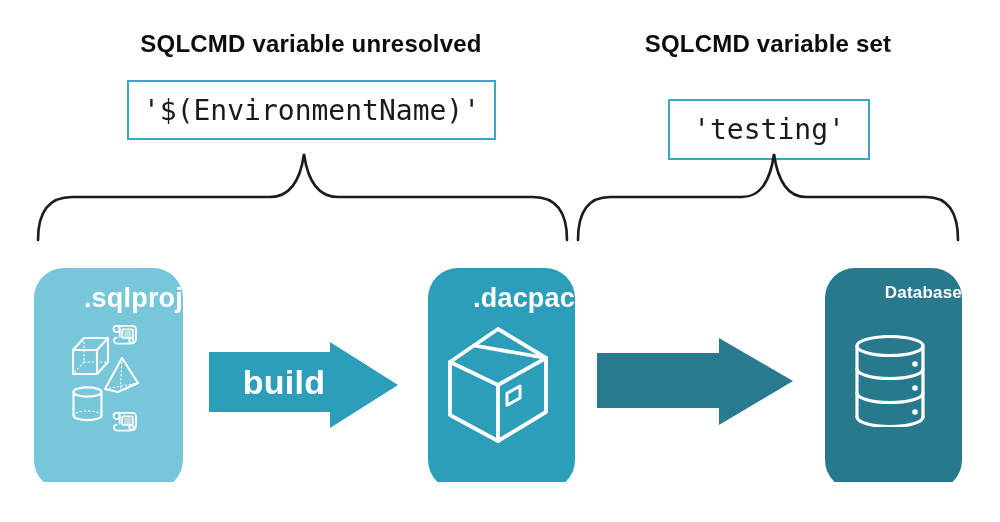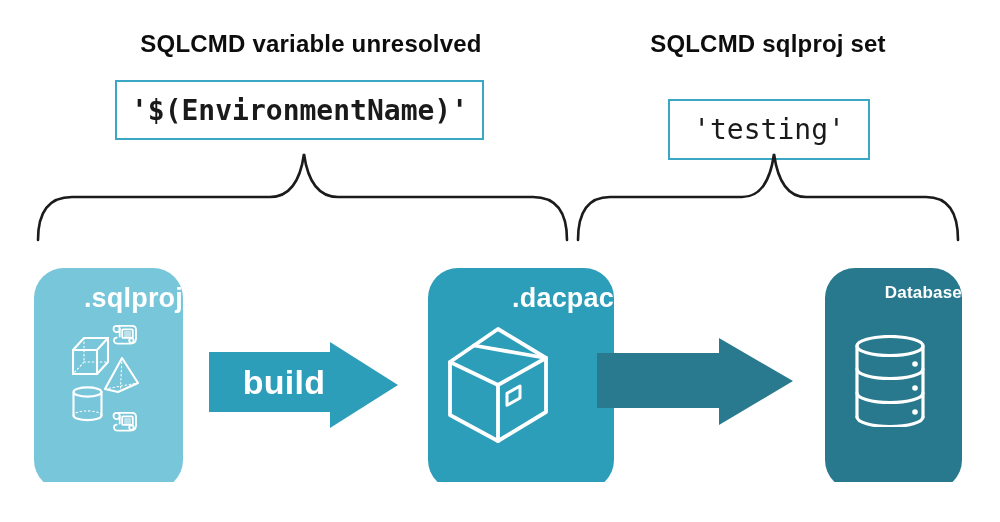--- a/index.html
+++ b/index.html
@@ -13,29 +13,29 @@
     letter-spacing:.2px;white-space:nowrap;
   }
   .heading.left{left:61px;width:500px;}
   .heading.right{left:568px;width:400px;}
   .codebox{
     position:absolute;background:#fff;border:2px solid #3ba7c5;
     display:flex;align-items:center;justify-content:center;
     font-family:"DejaVu Sans Mono","Liberation Mono",monospace;
     font-size:28px;color:#1a1a1a;white-space:nowrap;
   }
-  .codebox.left{left:115px;top:80px;width:365px;height:56px;font-weight:bold;}
+  .codebox.left{left:127px;top:80px;width:365px;height:56px;}
   .codebox.right{left:668px;top:79px;width:198px;height:57px;margin-top:20px;}
   .brace{position:absolute;}
   .brace path{fill:none;stroke:#1b1b1b;stroke-width:2.6;stroke-linecap:round;}
   .node{
     position:absolute;top:268px;height:222px;border-radius:30px;
   }
   .node.sqlproj{left:34px;width:149px;background:#77c6da;}
-  .node.dacpac{left:428px;width:147px;background:#2d9eba;padding-left:39px;}
+  .node.dacpac{left:428px;width:147px;background:#2d9eba;}
   .node.database{left:825px;width:137px;background:#28798d;}
   .node-label{
     position:absolute;top:15px;left:0;width:100%;text-align:right;
     color:#fff;font-weight:700;font-size:27px;letter-spacing:.2px;
   }
   .node.database .node-label{font-size:17px;}
   .node-icon{position:absolute;}
   .icon-stroke{fill:none;stroke:#fff;stroke-linecap:round;stroke-linejoin:round;}
   .arrow{position:absolute;}
   .arrow-label{
@@ -44,21 +44,21 @@
   }
   .arrow-label.build{left:224px;top:352px;width:120px;}
   .arrow-label.deploy{left:612px;top:352px;width:120px;}
 </style>
 </head>
 <body>
 
 <div class="canvas">
 
   <div class="heading left">SQLCMD variable unresolved</div>
-  <div class="heading right">SQLCMD sqlproj set</div>
+  <div class="heading right">SQLCMD variable set</div>
 
   <div class="codebox left">
     <span>'$(EnvironmentName)'</span>
   </div>
   <div class="codebox right">
     <span>'testing'</span>
   </div>
 
   <svg class="brace" style="left:36px;top:150px;" width="533" height="92" viewBox="0 0 533 92">
     <path d="M2,90 Q2,47 36,47 L234,47 Q262,47 268,4 Q274,47 302,47 L497,47 Q531,47 531,90"></path>

